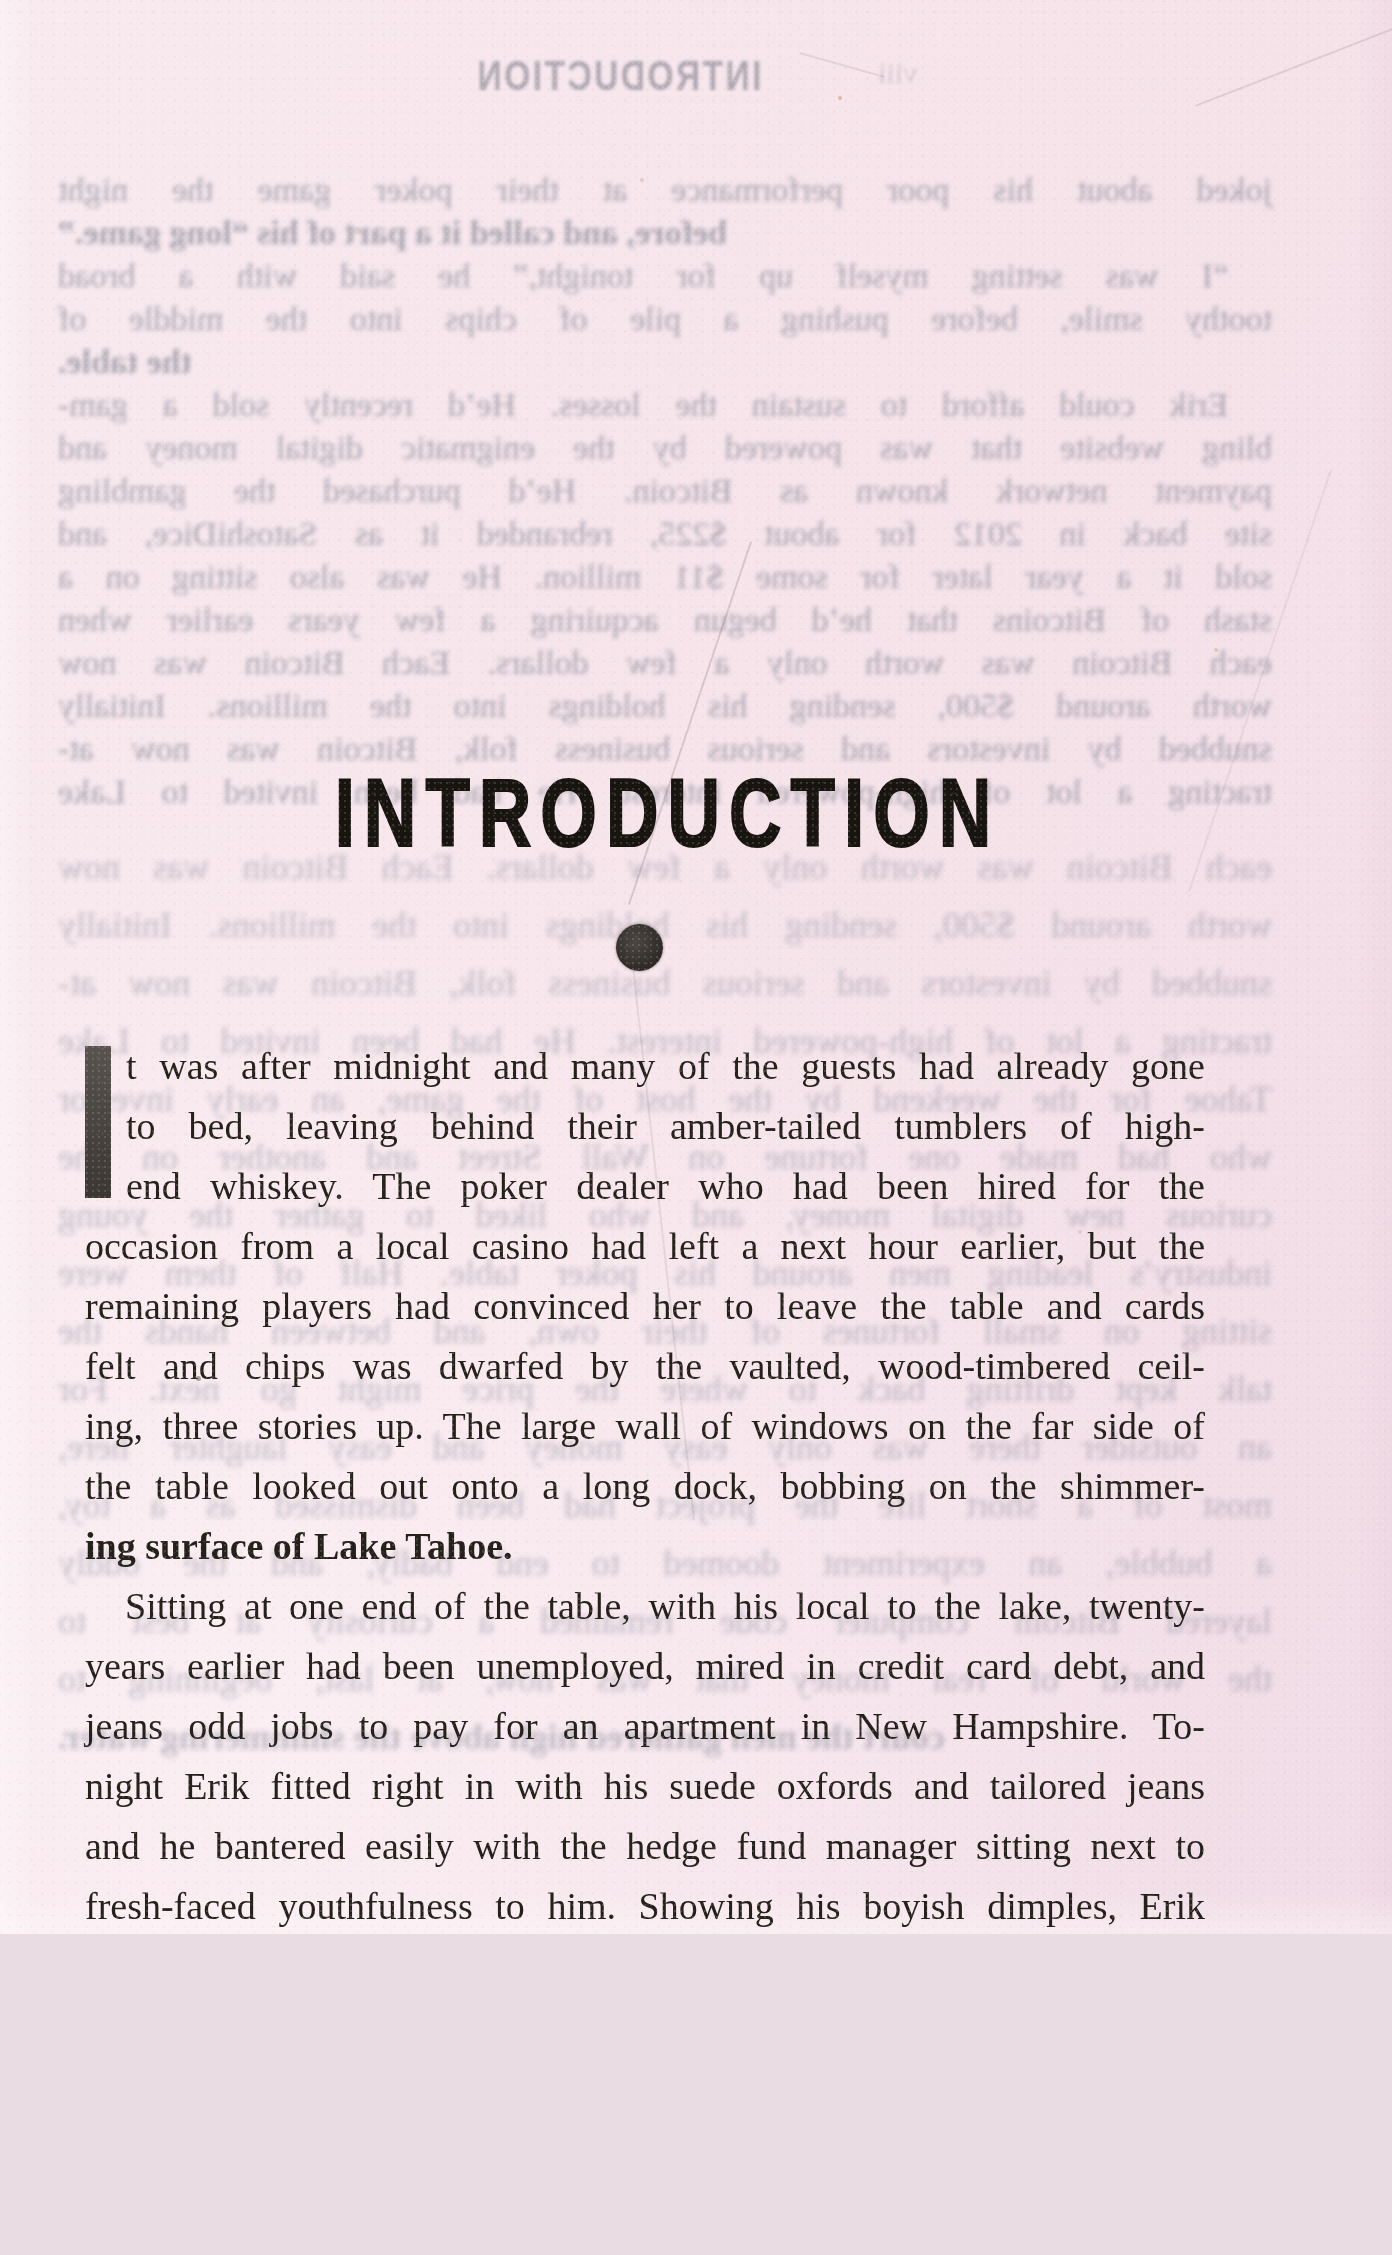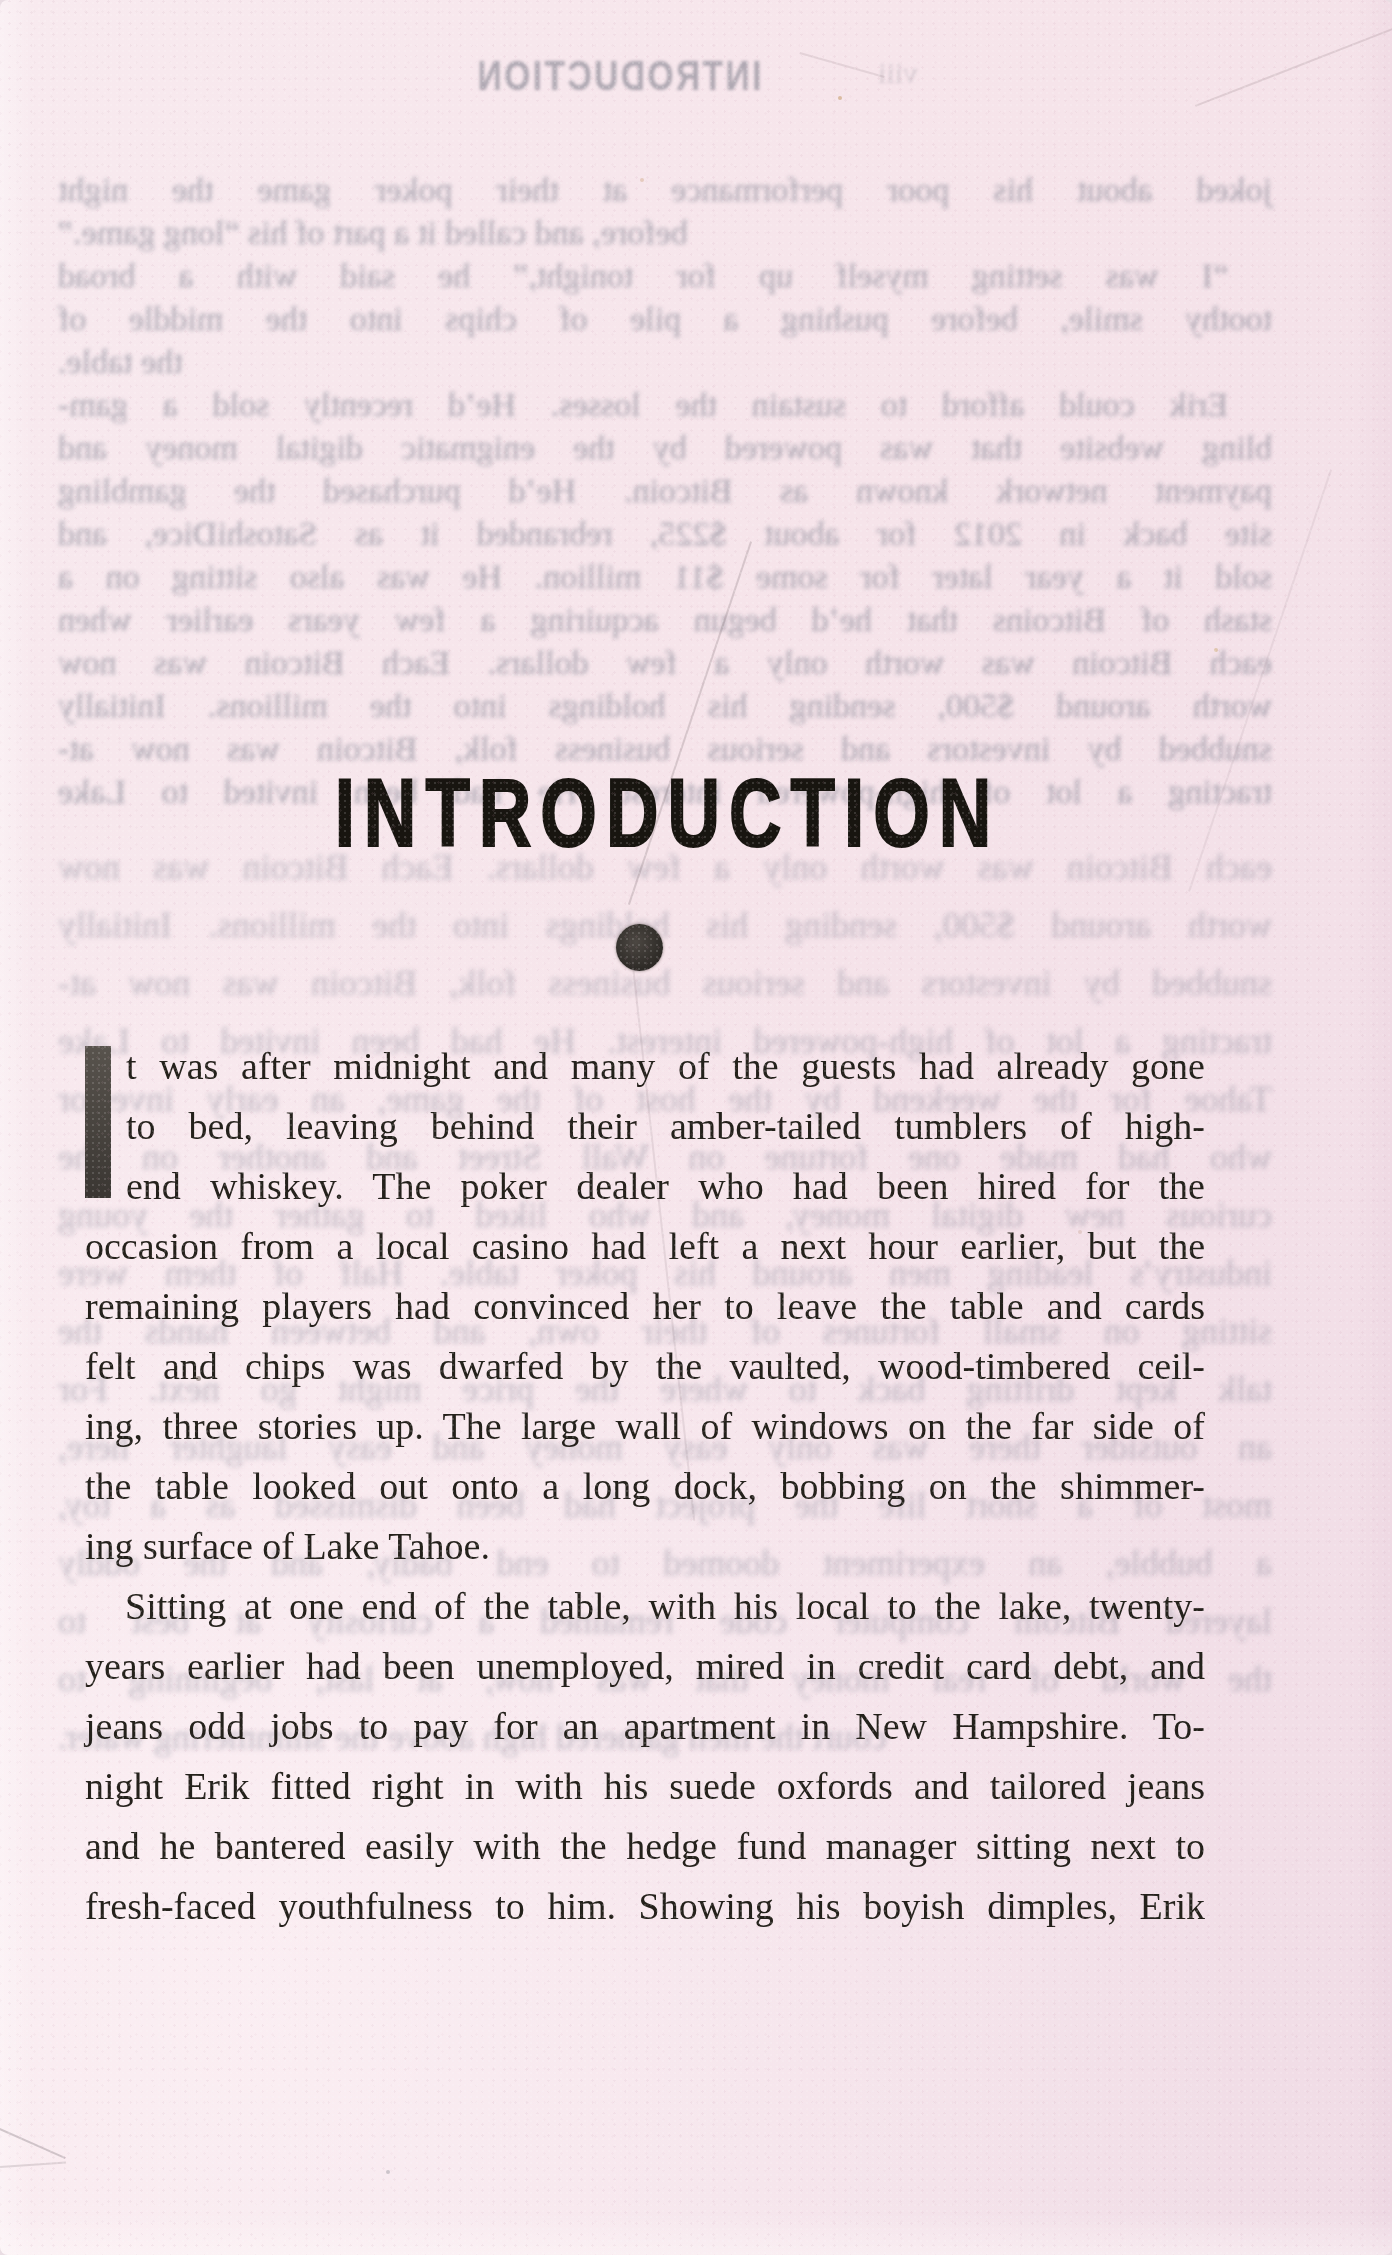--- a/index.html
+++ b/index.html
@@ -1,39 +1,38 @@
 <!DOCTYPE html>
 <html><head>
 <meta charset="utf-8">
 <style>
   html,body{margin:0;padding:0;background:#e9dde3;}
   .page{
-    position:relative;width:1392px;height:2255px;overflow:hidden;
+    position:relative;width:1392px;height:1934px;overflow:hidden;
     background:
       linear-gradient(90deg, rgba(255,252,253,.40) 0px, rgba(255,252,253,0) 34px),
       linear-gradient(0deg,  rgba(255,250,250,.45) 0px, rgba(255,250,250,0) 42px),
       linear-gradient(270deg, rgba(226,196,212,.22) 0px, rgba(226,196,212,0) 38px),
       radial-gradient(120% 90% at 18% 88%, rgba(255,247,250,.55), rgba(255,247,250,0) 60%),
       linear-gradient(115deg, #f8eaef 0%, #f6e4ea 45%, #f0dce6 100%);
     font-family:"Liberation Serif", serif;
-    border-radius:8px;
   }
   
   .page::after{
     content:"";position:absolute;inset:0;pointer-events:none;
     background-image:
       radial-gradient(rgba(255,255,255,.65) 1px, transparent 1.2px),
       radial-gradient(rgba(196,152,172,.5) 1px, transparent 1.2px),
       radial-gradient(rgba(214,182,196,.45) 1px, transparent 1.3px);
     background-size:6px 6px, 11px 11px, 17px 17px;
     background-position:0 0, 4px 7px, 9px 3px;
     opacity:.22;
   }
   .line{text-align:justify;text-align-last:justify;}
-  .line.flush{text-align-last:left;}
+  .line.flush{text-align-last:left;font-weight:bold;}
   .line.indent{text-indent:40px;}
 
   
   .ghost{position:absolute;transform:scaleX(-1);color:rgba(103,109,126,.55);
          filter:blur(2.1px);font-family:"Liberation Serif", serif;}
   .ghost .line.flush{text-align-last:right;}
   .ghost .line.indent{text-indent:44px;}
   .ghost-upper{left:58px;top:168px;width:1214px;font-size:34px;line-height:43px;}
   .ghost-lower{left:58px;top:838px;width:1214px;font-size:36px;line-height:58px;
                color:rgba(103,109,126,.38);filter:blur(2.5px);}

